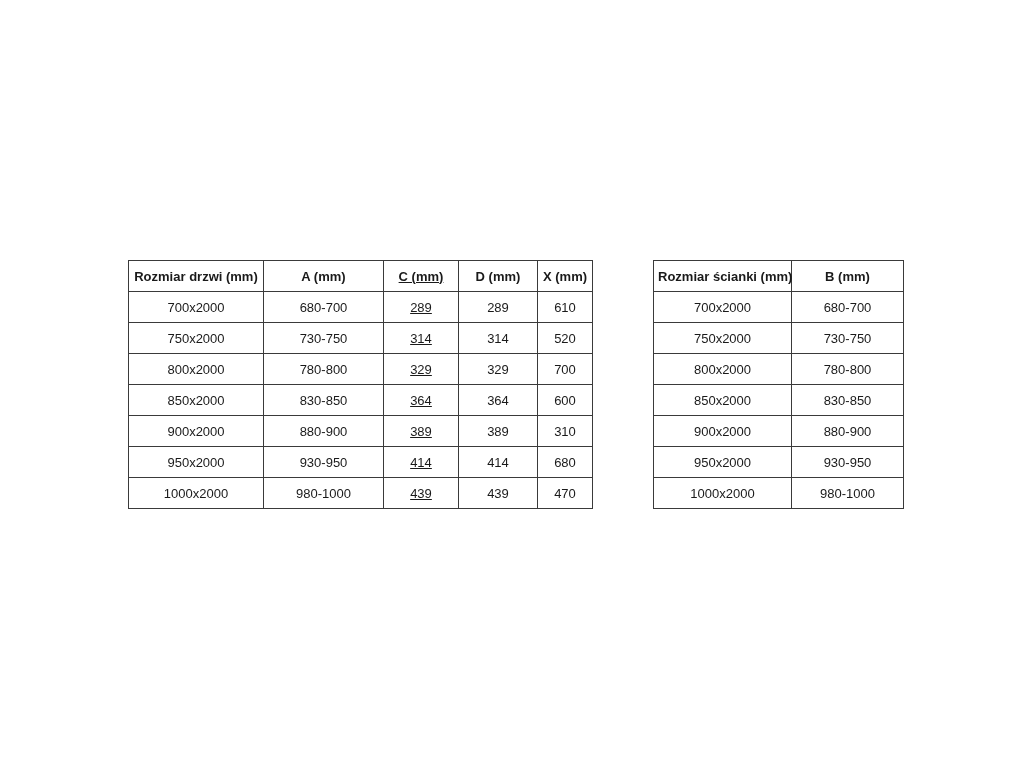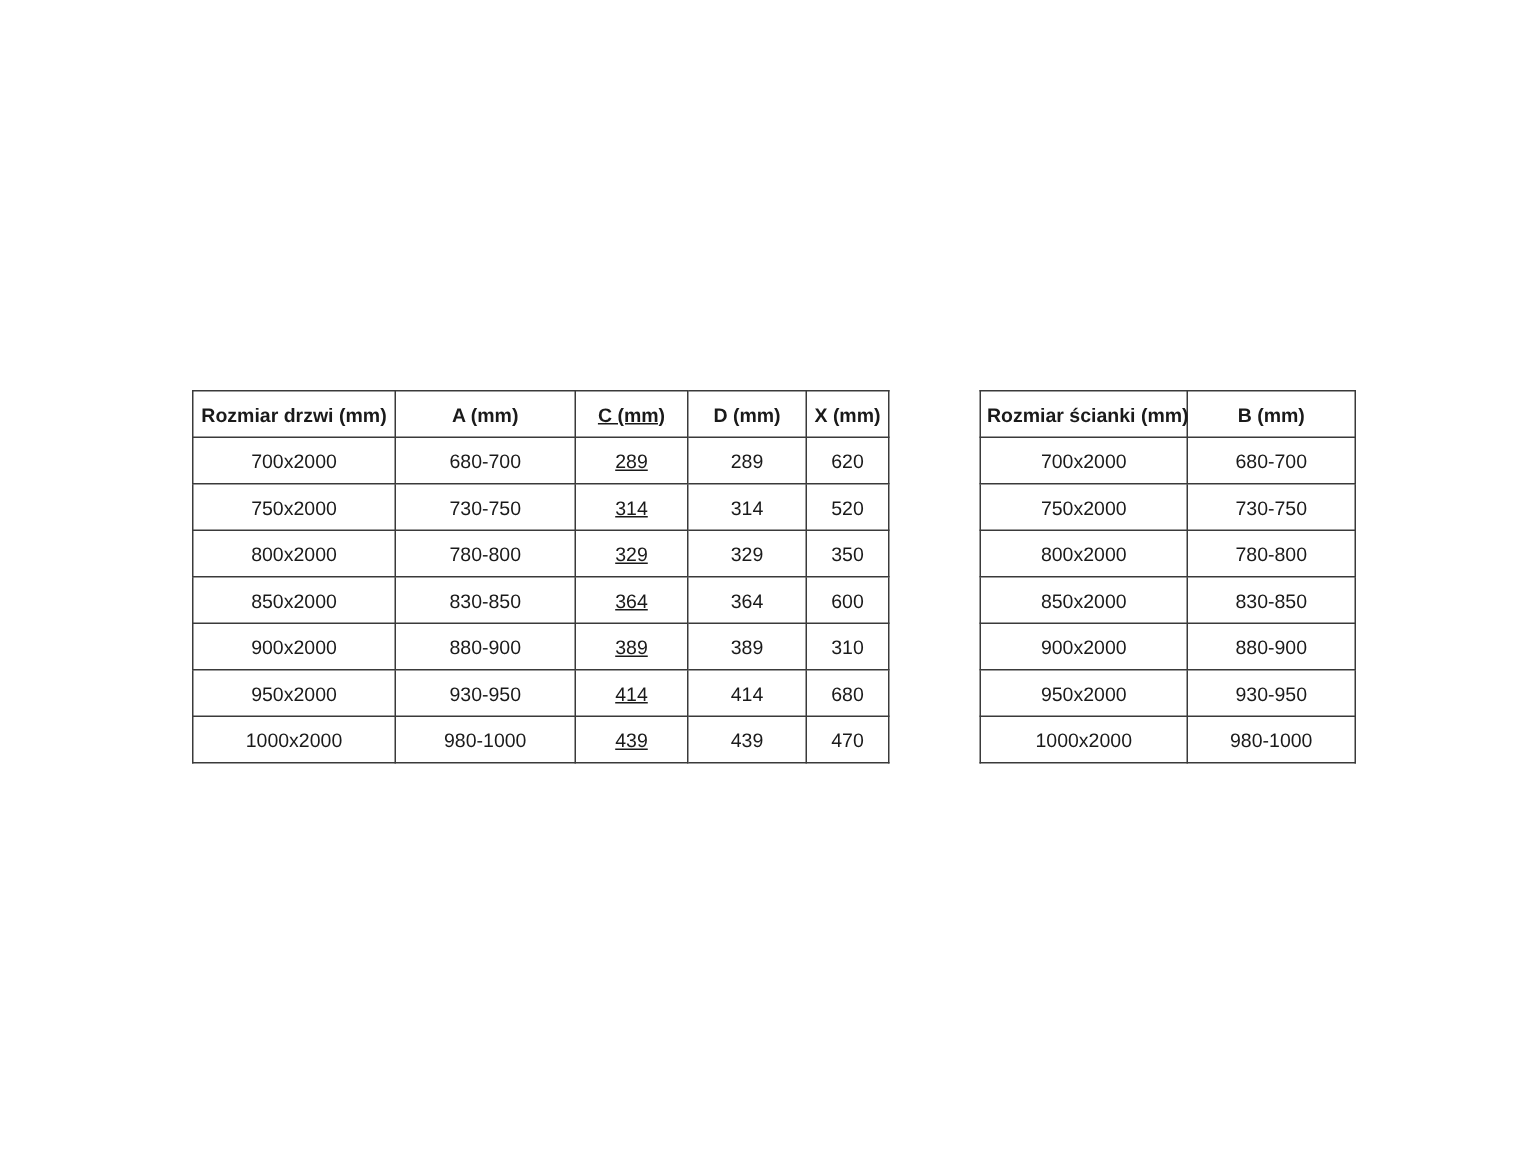--- a/index.html
+++ b/index.html
@@ -79,35 +79,35 @@
           <th>D (mm)</th>
           <th>X (mm)</th>
         </tr>
       </thead>
       <tbody>
         <tr>
           <td>700x2000</td>
           <td>680-700</td>
           <td>289</td>
           <td>289</td>
-          <td>620</td>
+          <td>610</td>
         </tr>
         <tr>
           <td>750x2000</td>
           <td>730-750</td>
           <td>314</td>
           <td>314</td>
           <td>520</td>
         </tr>
         <tr>
           <td>800x2000</td>
           <td>780-800</td>
           <td>329</td>
           <td>329</td>
-          <td>350</td>
+          <td>700</td>
         </tr>
         <tr>
           <td>850x2000</td>
           <td>830-850</td>
           <td>364</td>
           <td>364</td>
           <td>600</td>
         </tr>
         <tr>
           <td>900x2000</td>

